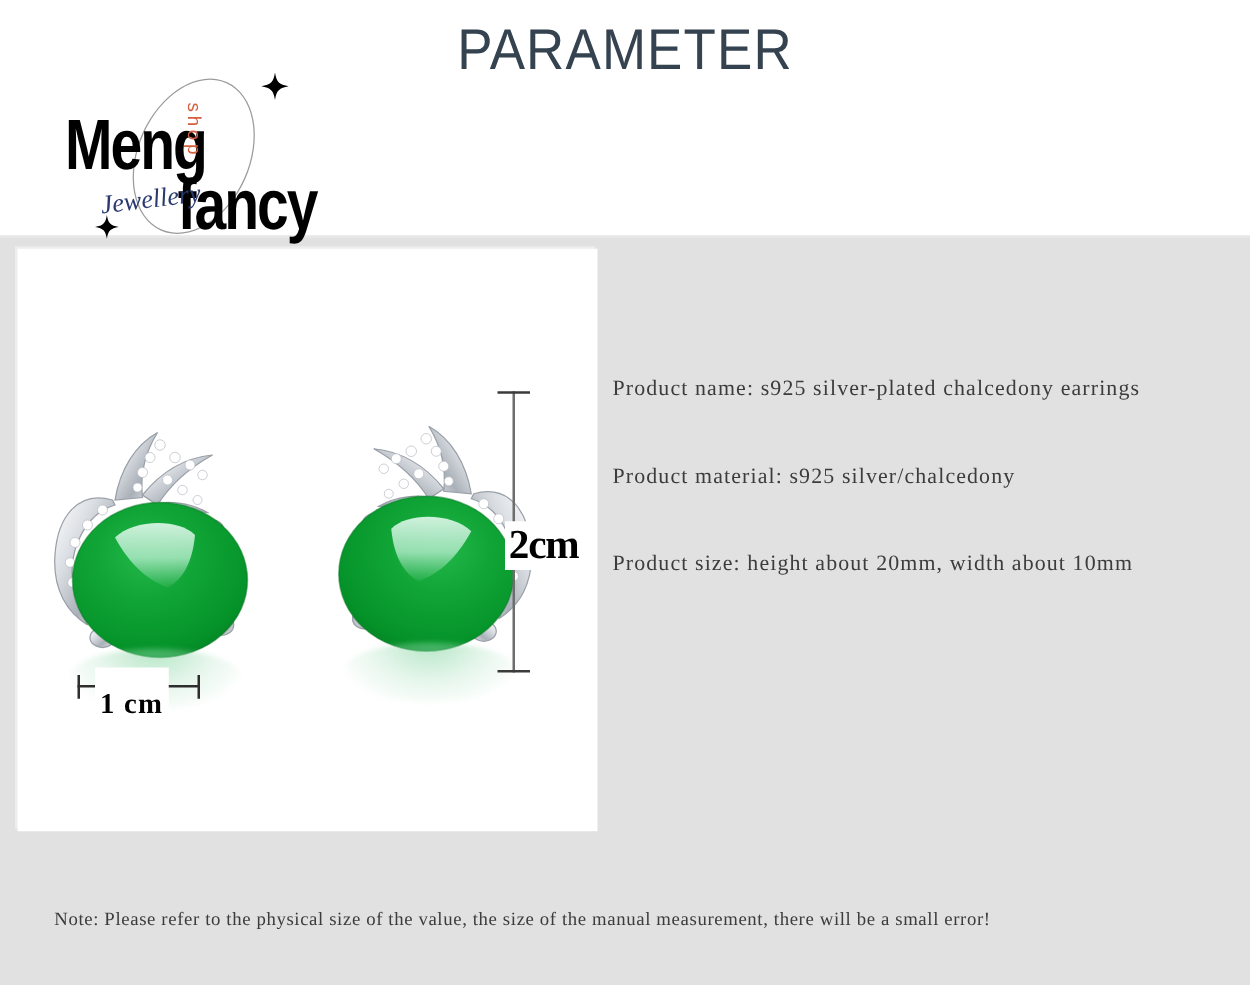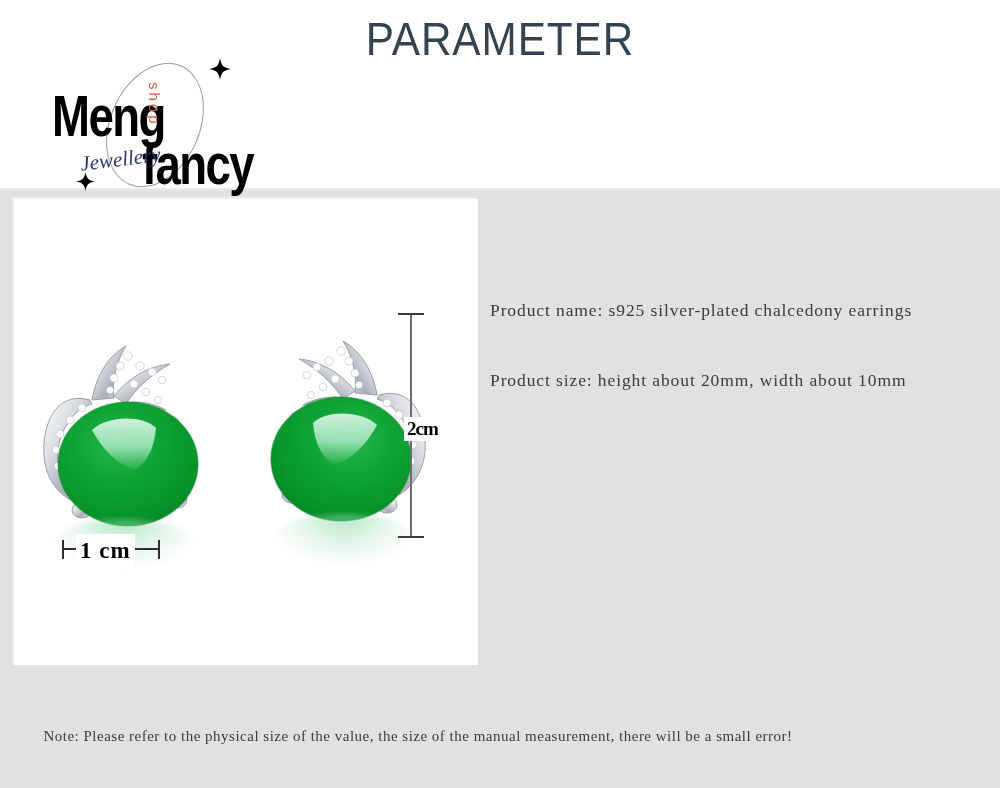--- a/index.html
+++ b/index.html
@@ -97,38 +97,38 @@
   #dim-vertical .v-line{
     position:absolute;left:6px;top:0;width:2px;height:225px;background:#6d6d6d;
   }
   #dim-vertical .cap{
     position:absolute;left:-6px;width:26px;height:2px;background:#3b3b3b;
   }
   #dim-vertical .cap-top{top:0;}
   #dim-vertical .cap-bot{top:223px;}
   #dim-vertical-label{
     position:absolute;left:404px;top:417px;
-    font-family:"Liberation Serif",serif;font-weight:bold;font-size:19px;
+    font-family:"Liberation Serif",serif;font-weight:bold;font-size:33px;
     color:#000;letter-spacing:-1px;
     background:#ffffff;padding:1px 3px;
   }
 
   #dim-horizontal{position:absolute;left:62px;top:540px;width:98px;height:18px;}
   #dim-horizontal .h-line{
     position:absolute;left:0;top:8px;width:98px;height:2px;background:#2e2e2e;
   }
   #dim-horizontal .cap{
     position:absolute;top:0;width:2px;height:19px;background:#2e2e2e;
   }
   #dim-horizontal .cap-l{left:0;}
   #dim-horizontal .cap-r{left:96px;}
   #dim-horizontal-label{
     position:absolute;left:76px;top:534px;
     font-family:"Liberation Serif",serif;font-weight:bold;font-size:23px;
-    color:#000;background:#ffffff;padding:4px 4px;letter-spacing:1px;
+    color:#000;background:#ffffff;padding:16px 4px;letter-spacing:1px;
   }
 
   
   #spec-list{
     position:absolute;left:490px;top:300px;width:500px;
   }
   .spec-line{
     display:block;width:100%;text-align:left;
     font-family:"Liberation Serif",serif;
     font-size:17.5px;color:#3c3c3c;letter-spacing:.9px;
@@ -303,16 +303,17 @@
   <div id="dim-horizontal" style="left:48px;top:341px;">
     <div class="h-line"></div>
     <div class="cap cap-l"></div>
     <div class="cap cap-r"></div>
   </div>
   <div id="dim-horizontal-label" style="left:62px;top:335px;">1 cm</div>
 </div>
 
 <div id="spec-list">
   <span class="spec-line">Product name: s925 silver-plated chalcedony earrings</span>
+  <span class="spec-line">Product material: s925 silver/chalcedony</span>
   <span class="spec-line">Product size: height about 20mm, width about 10mm</span>
 </div>
 
 <div id="note-text">Note: Please refer to the physical size of the value, the size of the manual measurement, there will be a small error!</div>
 
 </body></html>

